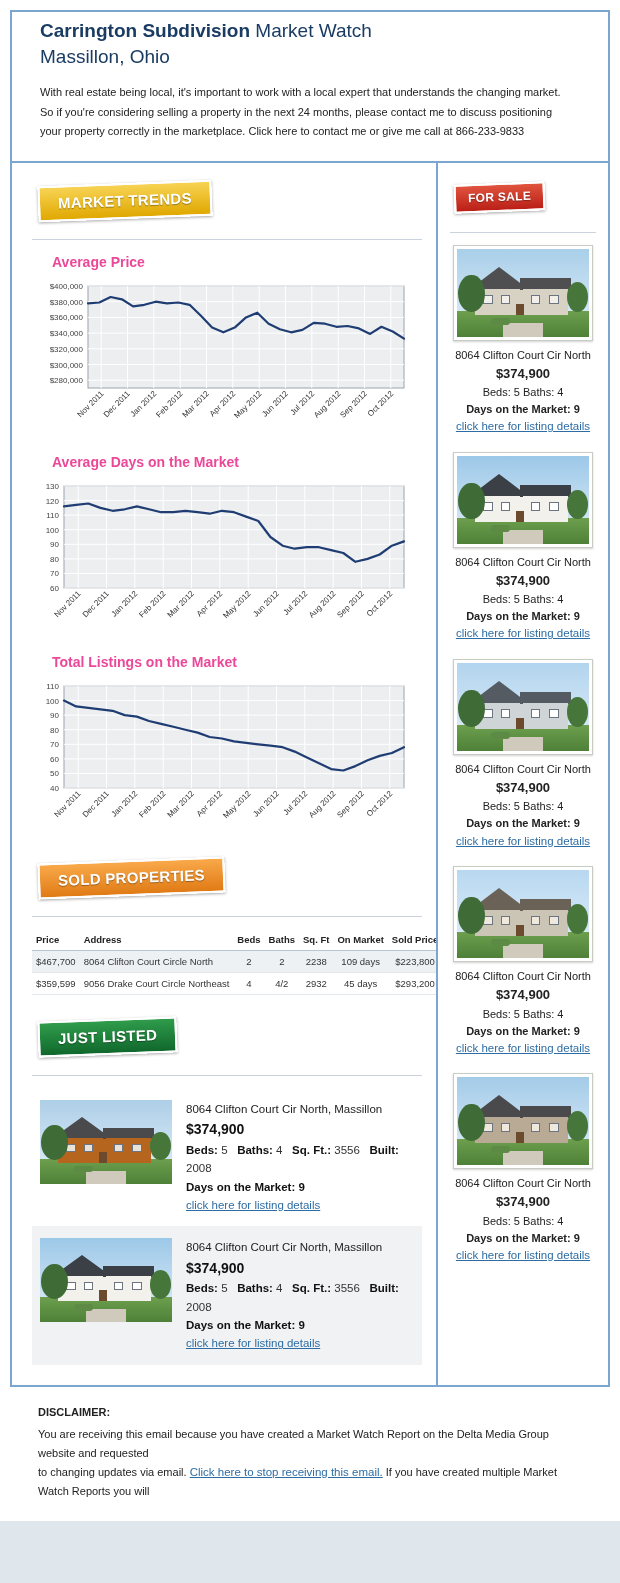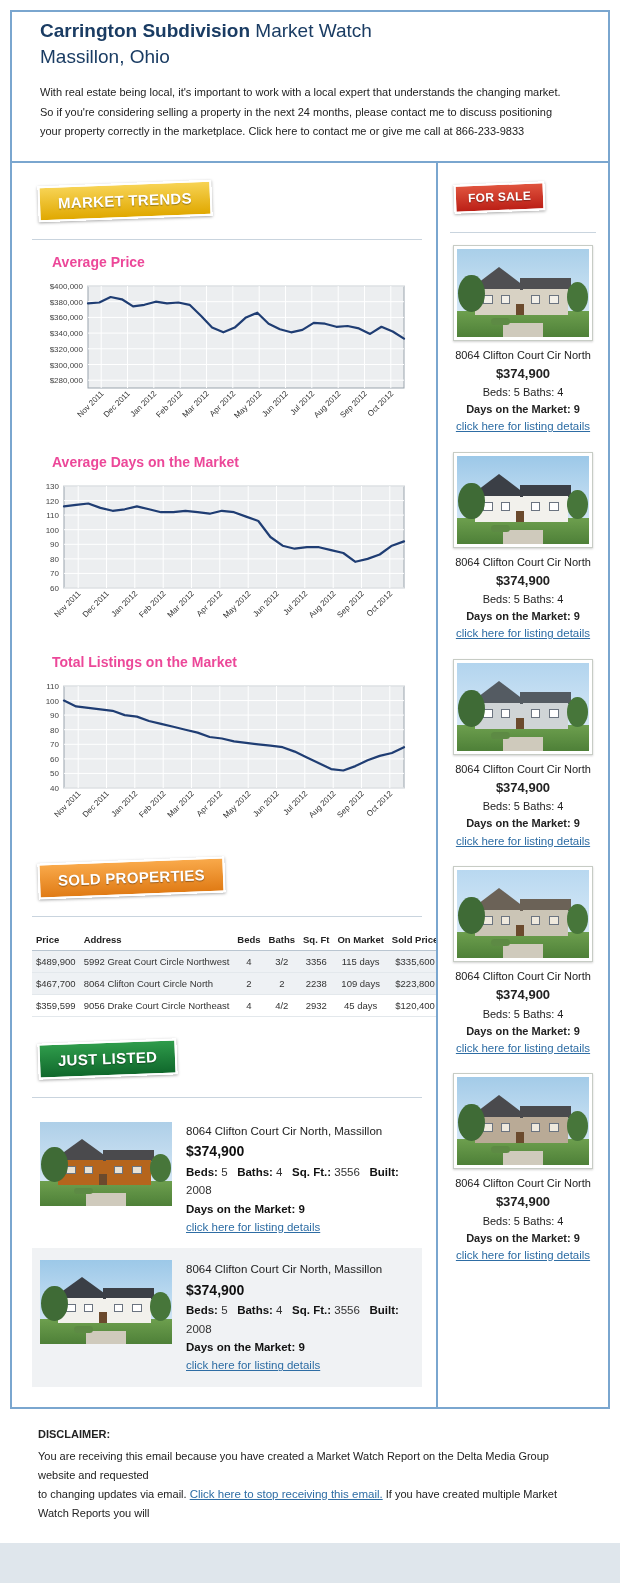--- a/index.html
+++ b/index.html
@@ -339,45 +339,36 @@
                 <th>Address</th>
                 <th class="num">Beds</th>
                 <th class="num">Baths</th>
                 <th class="num">Sq. Ft</th>
                 <th class="num">On Market</th>
                 <th class="num">Sold Price</th>
               </tr>
             </thead>
         <tbody id="sold-body">
               <tr class="alt">
-                <td>$489,900</td>
-                <td>5992 Great Court Circle Northwest</td>
-                <td class="num">4</td>
-                <td class="num">3/2</td>
-                <td class="num">3356</td>
-                <td class="num">115 days</td>
-                <td class="num">$335,600</td>
-              </tr>
-              <tr class="alt">
                 <td>$467,700</td>
                 <td>8064 Clifton Court Circle North</td>
                 <td class="num">2</td>
                 <td class="num">2</td>
                 <td class="num">2238</td>
                 <td class="num">109 days</td>
                 <td class="num">$223,800</td>
               </tr>
               <tr>
                 <td>$359,599</td>
                 <td>9056 Drake Court Circle Northeast</td>
                 <td class="num">4</td>
                 <td class="num">4/2</td>
                 <td class="num">2932</td>
                 <td class="num">45 days</td>
-                <td class="num">$120,400</td>
+                <td class="num">$293,200</td>
               </tr>
             </tbody>
       </table>
 
       <div class="ribbon-wrap" style="margin-top:22px">
         <span class="ribbon listed">JUST LISTED</span>
       </div>
       <hr class="section-rule">
       <div id="just-listed">
             <div class="listing">

